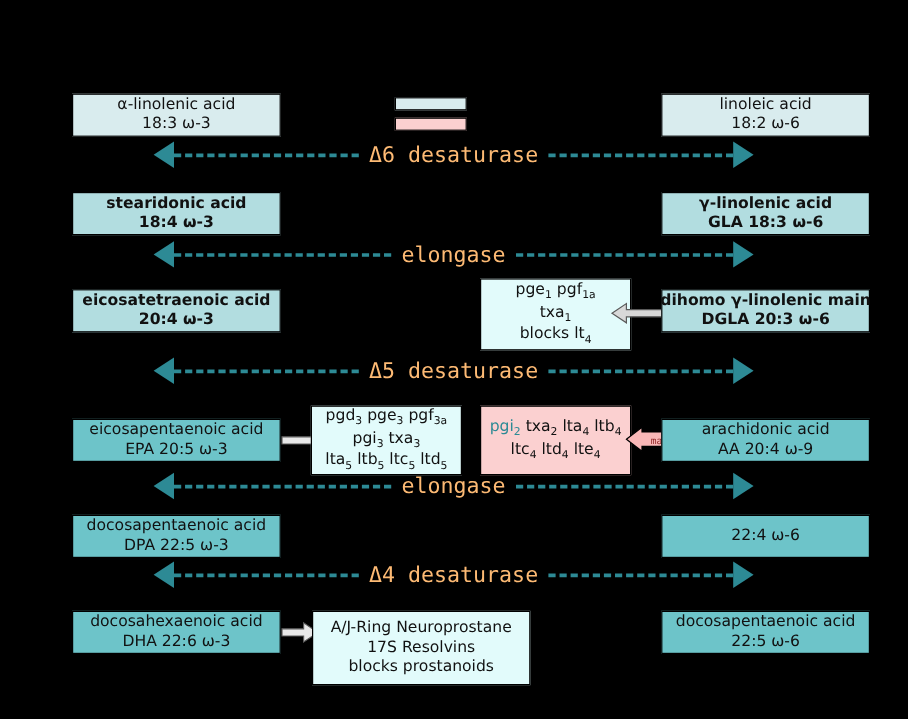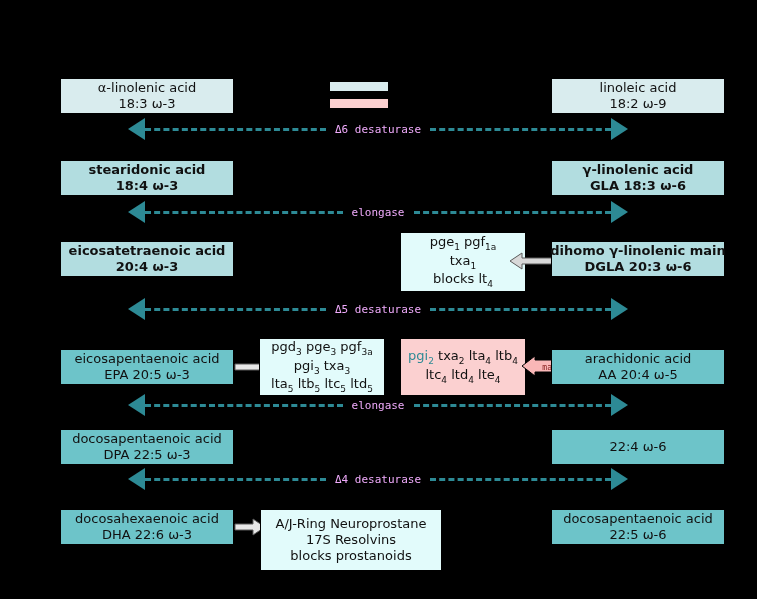--- a/index.html
+++ b/index.html
@@ -30,21 +30,21 @@
   .bg-ice {background:#e2fbfb;}
   .bg-pink{background:#fbd0d0;}
 
   
   .enzrow{position:absolute;height:22px;display:flex;align-items:center;}
   .enzrow .seg{
     flex:1 1 auto;height:0;border-top:3px dashed #2d8a95;
   }
   .enzrow .lbl{
     flex:0 0 auto;padding:0 9px;
-    color:#f0abfc;font-size:11px;white-space:nowrap;
+    color:#fdba74;font-size:18px;white-space:nowrap;
     font-family:"DejaVu Sans Mono","Liberation Mono",monospace;
   }
   .tri-l,.tri-r{flex:0 0 auto;width:0;height:0;
     border-top:11px solid transparent;border-bottom:11px solid transparent;}
   .tri-l{border-right:17px solid #2d8a95;}
   .tri-r{border-left:17px solid #2d8a95;}
 
   
   .garrow{position:absolute;}
   .garrow svg{display:block;}
@@ -67,21 +67,21 @@
     <div class="sw bg-pink"></div>
   </div>
 
   <div class="box bg-pale" style="left:60px;top:78px;width:174px;height:36px;">
     <span class="l1">α-linolenic acid</span>
     <span class="l2">18:3 ω-3</span>
   </div>
 
   <div class="box bg-pale" style="left:551px;top:78px;width:174px;height:36px;">
     <span class="l1">linoleic acid</span>
-    <span class="l2">18:2 ω-9</span>
+    <span class="l2">18:2 ω-6</span>
   </div>
 
   <div class="enzrow" style="left:128px;top:118px;width:500px;">
     <span class="tri-l"></span>
     <span class="seg"></span>
     <span class="lbl">Δ6 desaturase</span>
     <span class="seg"></span>
     <span class="tri-r"></span>
   </div>
 
@@ -158,21 +158,21 @@
   <div class="garrow" style="left:521px;top:354px;">
     <svg width="50" height="24" viewBox="0 0 50 24">
       <polygon points="1,12 14,2 14,6 49,6 49,18 14,18 14,22" fill="#f9b7b7" stroke="#000" stroke-width="1"></polygon>
       <text x="31" y="16" font-family="DejaVu Sans Mono, monospace" font-size="8" fill="#8a2020" text-anchor="middle">main</text>
     </svg>
   </div>
   <span style="position:absolute;left:0;top:0;width:0;height:0;overflow:hidden;">main</span>
 
   <div class="box bg-teal" style="left:551px;top:349px;width:174px;height:36px;">
     <span class="l1">arachidonic acid</span>
-    <span class="l2">AA   20:4 ω-5</span>
+    <span class="l2">AA   20:4 ω-9</span>
   </div>
 
   <div class="enzrow" style="left:128px;top:394px;width:500px;">
     <span class="tri-l"></span>
     <span class="seg"></span>
     <span class="lbl">elongase</span>
     <span class="seg"></span>
     <span class="tri-r"></span>
   </div>
 

